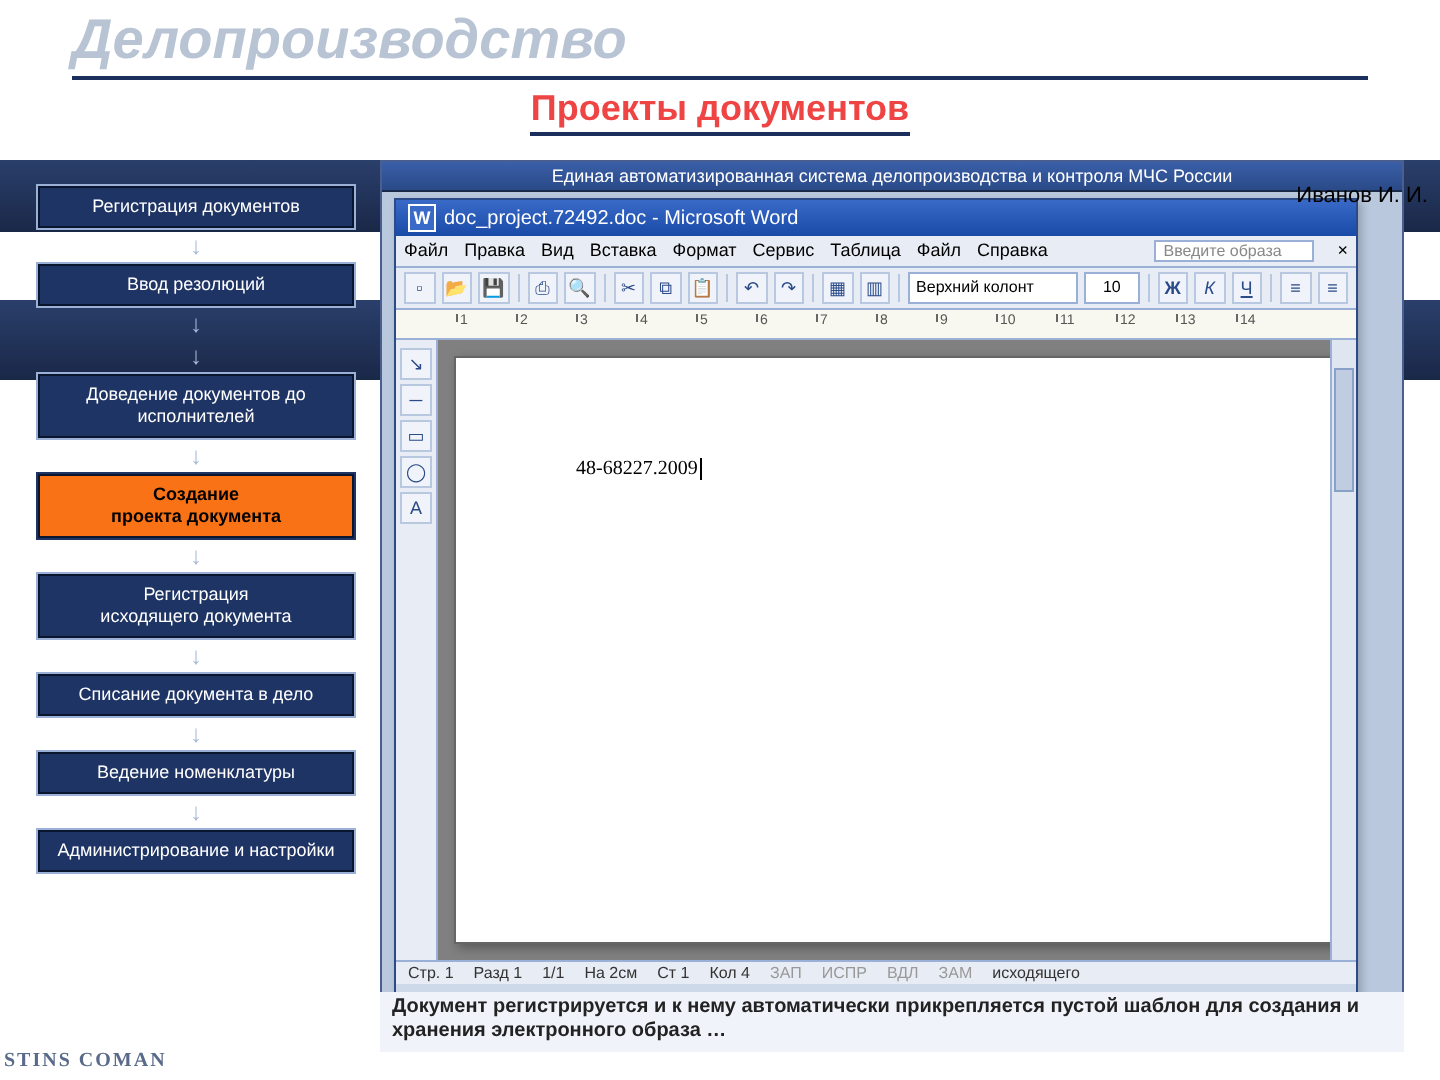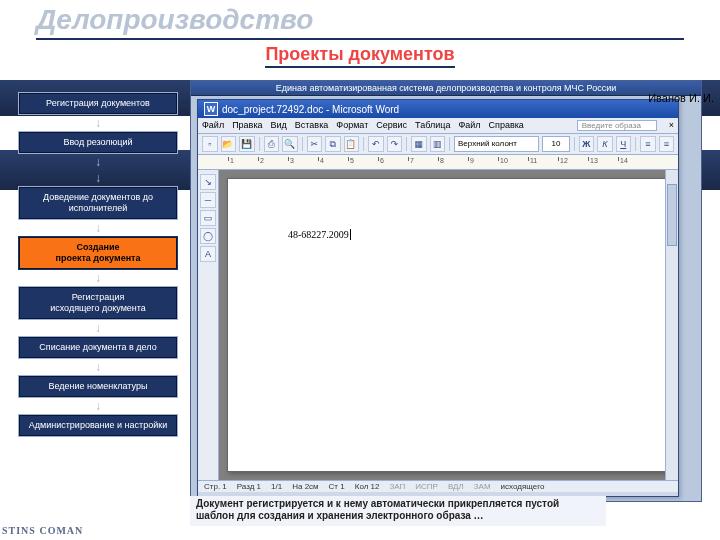--- a/index.html
+++ b/index.html
@@ -234,21 +234,21 @@
     padding: 1px 6px;
     display: flex;
     gap: 10px;
     color: #333;
   }
   .word-status .dim { color: #999; }
   .caption-box {
     position: absolute;
     left: 190px;
     top: 496px;
-    width: 416px;
+    width: 512px;
     z-index: 8;
     border-radius: 10px;
   }
   .caption {
     background: #f0f4fa;
     font-size: 10px;
     font-weight: bold;
     color: #222;
     padding: 2px 6px 4px 6px;
     line-height: 12px;
@@ -393,21 +393,21 @@
       <div class="scroll-v">
         <div class="scroll-thumb"></div>
       </div>
     </div>
     <div class="word-status">
       <span>Стр. 1</span>
       <span>Разд 1</span>
       <span>1/1</span>
       <span>На 2см</span>
       <span>Ст 1</span>
-      <span>Кол 12</span>
+      <span>Кол 4</span>
       <span class="dim">ЗАП</span>
       <span class="dim">ИСПР</span>
       <span class="dim">ВДЛ</span>
       <span class="dim">ЗАМ</span>
       <span>исходящего</span>
     </div>
   </div>
 </div>
 
 <div class="right-label">Иванов И. И.</div>

